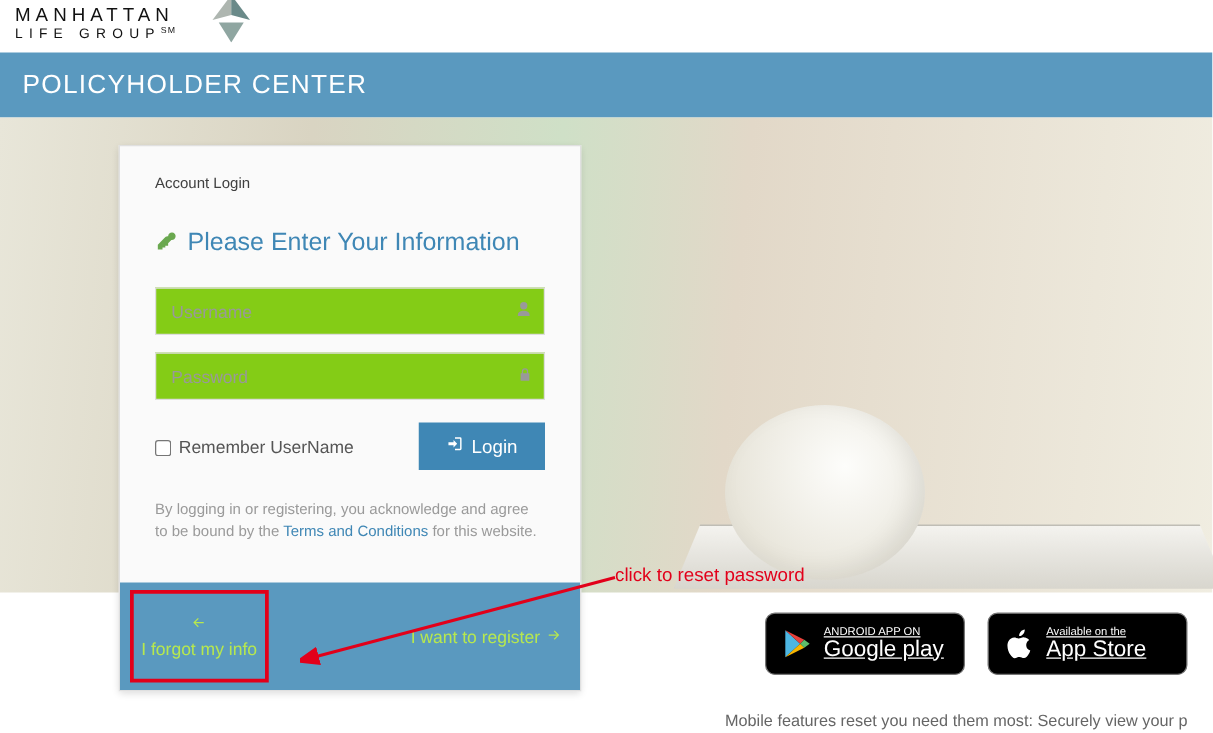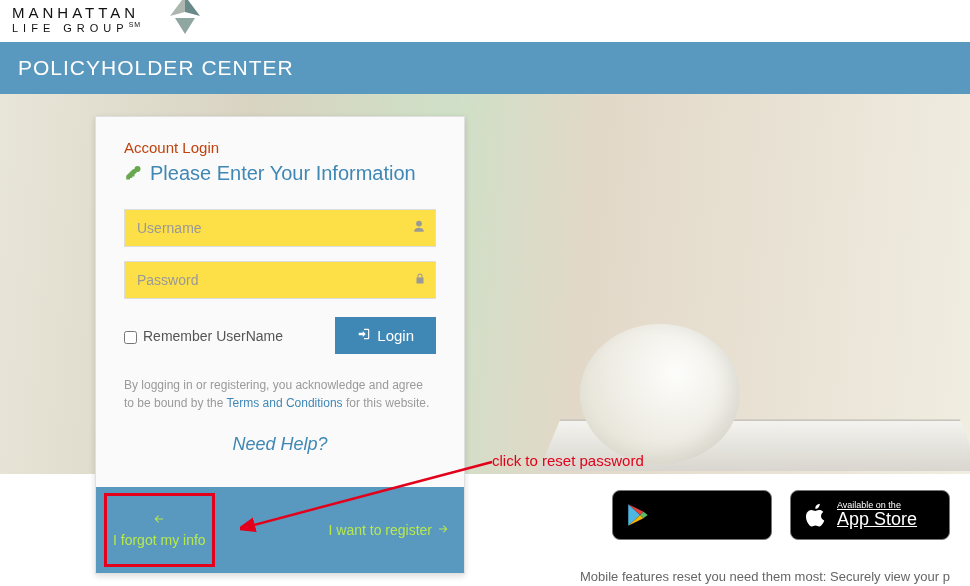--- a/index.html
+++ b/index.html
@@ -65,23 +65,23 @@
 .login-card {
   position: absolute;
   top: 22px; left: 95px;
   width: 370px;
   background: #fafafa;
   border: 1px solid #e0e0e0;
   box-shadow: 0 2px 6px rgba(0,0,0,0.15);
 }
 .login-body { padding: 22px 28px 18px; }
 .card-title {
-  color: #c2410c;
-  font-size: 15px;
-  margin-bottom: 6px;
+  color: #404040;
+  font-size: 12px;
+  margin-bottom: 30px;
 }
 .form-heading {
   color: #3f87b5;
   font-size: 20px;
   font-weight: 300;
   margin-bottom: 24px;
   display: flex;
   align-items: center;
   gap: 8px;
 }
@@ -89,21 +89,21 @@
 .input-wrap {
   position: relative;
   margin-bottom: 14px;
 }
 .input-wrap input {
   width: 100%;
   border: 1px solid #ddd;
   padding: 10px 34px 10px 12px;
   font-size: 14px;
   color: #555;
-  background: #fde047;
+  background: #84cc16;
 }
 .input-wrap input::placeholder { color: #999; }
 .input-icon {
   position: absolute;
   right: 10px; top: 50%;
   transform: translateY(-50%);
   color: #999;
   font-size: 14px;
 }
 .remember-row {
@@ -274,21 +274,20 @@
               </svg>
           </span>
           <span>Login</span>
         </button>
       </div>
 
       <div class="disclaimer">
         <span>By logging in or registering, you acknowledge and agree to be bound by the </span><a href="#">Terms and Conditions</a><span> for this website.</span>
       </div>
 
-      <div class="need-help">Need Help?</div>
     </div>
 
     <div class="card-footer">
       <a href="#" class="forgot-link">
         <span>
           <svg width="14" height="12" viewBox="0 0 24 24" fill="currentColor">
               <path d="M20 11H7l5-5-1.4-1.4L3.2 12l7.4 7.4L12 18l-5-5h13z"></path>
             </svg>
         </span>
         <span>I forgot my info</span>
@@ -316,20 +315,24 @@
 </svg>
 
 <div class="below-hero">
   <a href="#" class="store-badge">
     <svg width="26" height="28" viewBox="0 0 24 24">
       <polygon points="3,2 3,22 14,12" fill="#4db6e2"></polygon>
       <polygon points="3,2 17,9 14,12" fill="#e8413b"></polygon>
       <polygon points="3,22 17,15 14,12" fill="#f7b500"></polygon>
       <polygon points="14,12 17,9 21,12 17,15" fill="#5bbd6a"></polygon>
     </svg>
+    <div>
+      <div class="small">ANDROID APP ON</div>
+      <div class="big">Google play</div>
+    </div>
   </a>
   <a href="#" class="store-badge">
     <svg width="26" height="30" viewBox="0 0 24 24" fill="#fff">
       <path d="M16.6 13.2c0-2.6 2.1-3.8 2.2-3.9-1.2-1.8-3.1-2-3.7-2-1.6-.2-3.1.9-3.9.9s-2-0.9-3.4-.9c-1.7 0-3.3 1-4.2 2.6-1.8 3.1-.5 7.7 1.3 10.2.9 1.2 1.9 2.6 3.3 2.6 1.3-.1 1.8-.9 3.4-.9s2 .9 3.4.8c1.4 0 2.3-1.3 3.1-2.5.7-1 1.2-2 1.5-3.1-1.6-.6-3-2.1-3-3.8zM14.4 4.8c.7-.9 1.2-2.1 1.1-3.3-1 .1-2.3.7-3 1.6-.7.8-1.3 2-1.1 3.2 1.2.1 2.3-.6 3-1.5z"></path>
     </svg>
     <div>
       <div class="small">Available on the</div>
       <div class="big">App Store</div>
     </div>
   </a>

